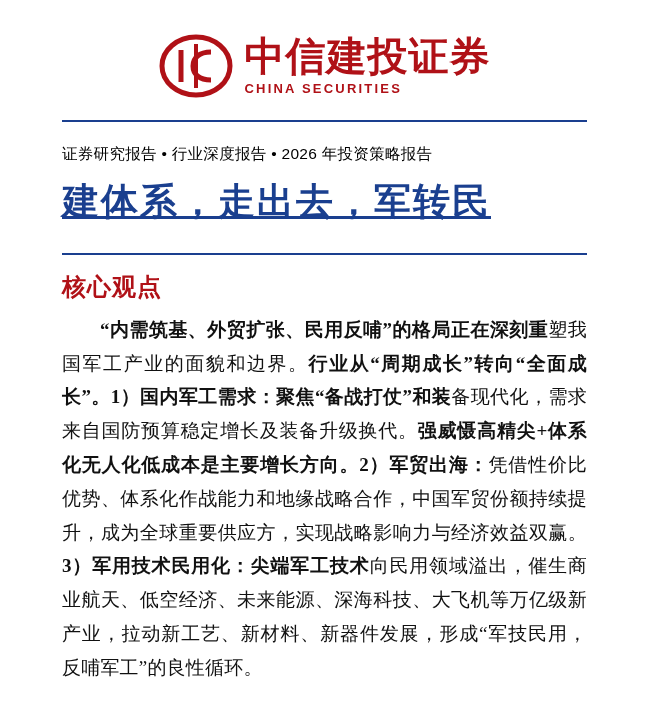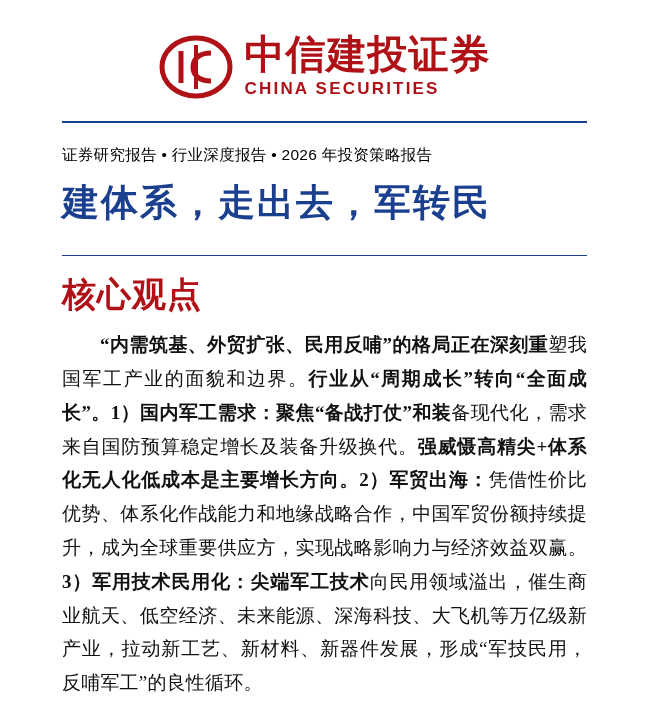--- a/index.html
+++ b/index.html
@@ -45,21 +45,21 @@
   .logo-cn {
     font-family: "Liberation Serif", serif;
     font-size: 40px;
     font-weight: 700;
     color: #b01117;
     letter-spacing: 1px;
     line-height: 1.05;
   }
   .logo-en {
     font-family: "Liberation Sans", sans-serif;
-    font-size: 17px;
+    font-size: 13px;
     font-weight: 700;
     color: #b01117;
     letter-spacing: 2.2px;
     line-height: 1.2;
     margin-top: 3px;
   }
 
   
   .rule {
     height: 2px;
@@ -82,26 +82,27 @@
   
   .main-title {
     font-family: "Liberation Sans", sans-serif;
     font-size: 37px;
     font-weight: 700;
     color: #1a3f8f;
     letter-spacing: 2px;
     padding-top: 14px;
     padding-bottom: 28px;
     line-height: 1.25;
+    text-decoration: underline;
   }
 
   
   .section-title {
     font-family: "Liberation Sans", sans-serif;
-    font-size: 34px;
+    font-size: 24px;
     font-weight: 700;
     color: #b01117;
     padding-top: 16px;
     padding-bottom: 10px;
     letter-spacing: 1px;
   }
 
   .body-text {
     font-family: "Liberation Serif", serif;
     font-size: 19px;

